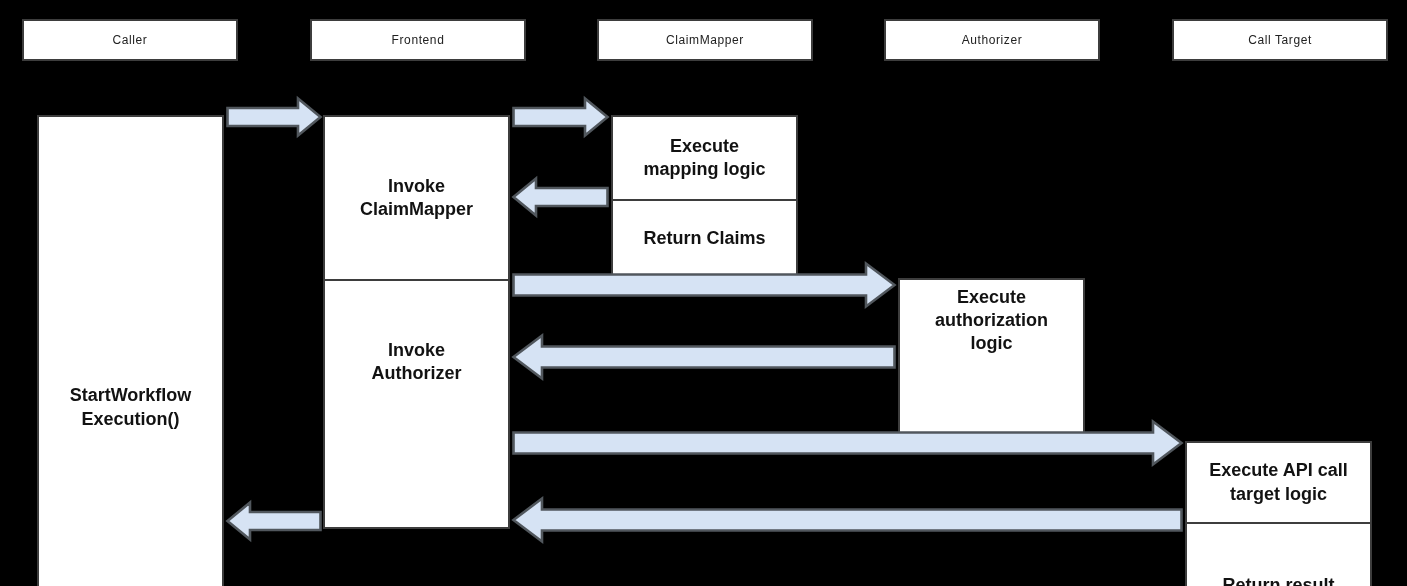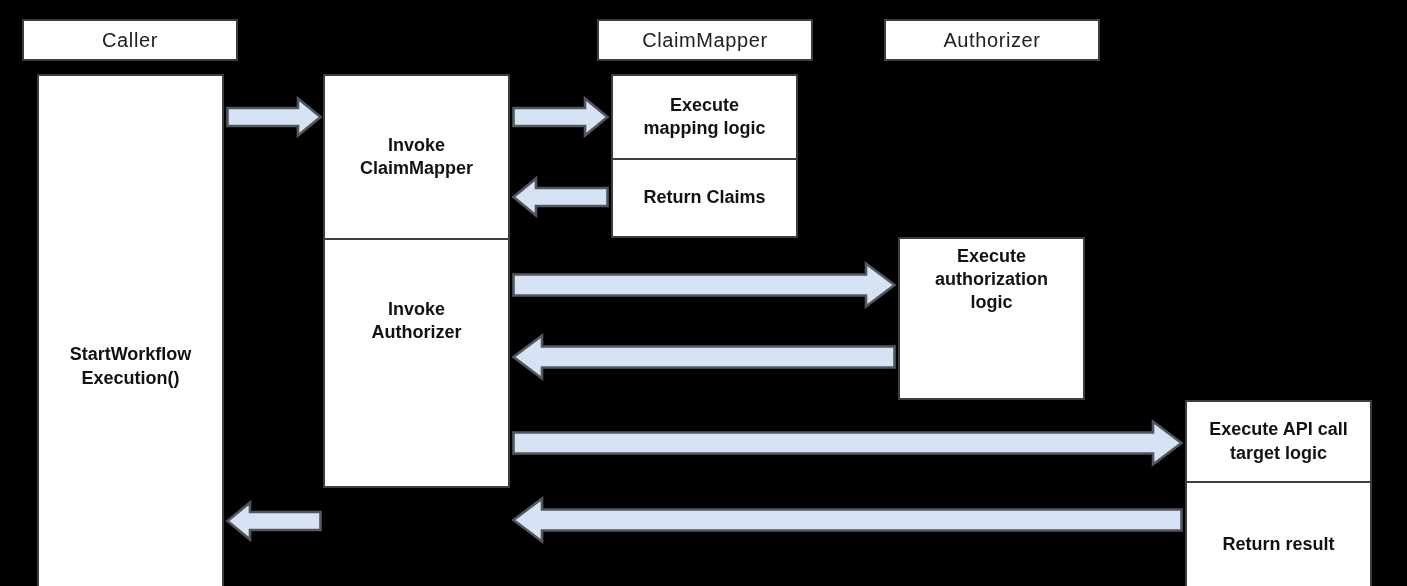--- a/index.html
+++ b/index.html
@@ -18,51 +18,53 @@
     background:var(--background);
     font-family:"Liberation Sans", sans-serif;
     overflow:hidden;
   }
   .lane-header{
     position:absolute;top:19px;height:42px;width:216px;
     background:var(--box-fill);
     border:2px solid var(--box-border);
     box-sizing:border-box;
     display:flex;align-items:center;justify-content:center;
-    font-size:20px;font-weight:400;letter-spacing:0.6px;
+    font-size:12px;font-weight:400;letter-spacing:0.6px;
     color:var(--header-text);
   }
   .activation{
     position:absolute;
     background:var(--box-fill);
     border:2px solid var(--box-border);
     box-sizing:border-box;
-    display:flex;flex-direction:column;
+    display:flex;flex-direction:column;margin-top:41px;
   }
   .cell{
     box-sizing:border-box;
     display:flex;align-items:center;justify-content:center;
     text-align:center;
     font-size:18px;font-weight:700;line-height:1.28;
     color:var(--body-text);
     white-space:pre-line;
     padding:0 6px;
   }
   .cell + .cell{border-top:2px solid var(--box-border);text-align:center;}
   .block-arrow{position:absolute;}
   .block-arrow svg{display:block;overflow:visible;}
 </style>
 </head>
 <body>
 
 <div class="stage">
 
   <div class="lane-header" style="left:22px">Caller</div>
+  <div class="lane-header" style="left:310px">Frontend</div>
   <div class="lane-header" style="left:597px">ClaimMapper</div>
   <div class="lane-header" style="left:884px">Authorizer</div>
+  <div class="lane-header" style="left:1172px">Call Target</div>
 
   <div class="activation" style="left:37px;top:74px;width:187px;height:585px">
     <div class="cell" style="flex:1">StartWorkflow
 Execution()</div>
   </div>
 
   <div class="activation" style="left:323px;top:74px;width:187px;height:414px">
     <div class="cell" style="height:162px">Invoke
 ClaimMapper</div>
     <div class="cell" style="height:164px">Invoke

